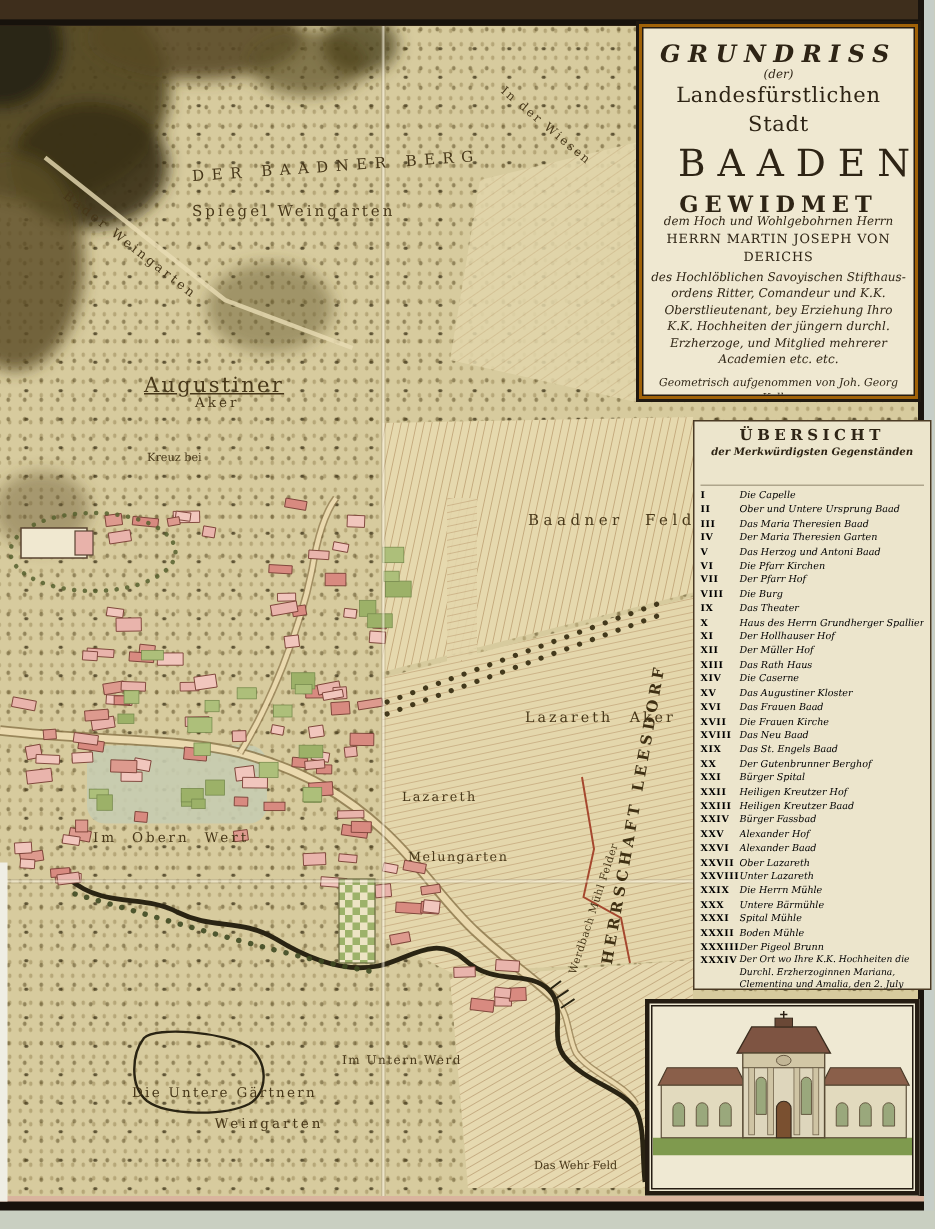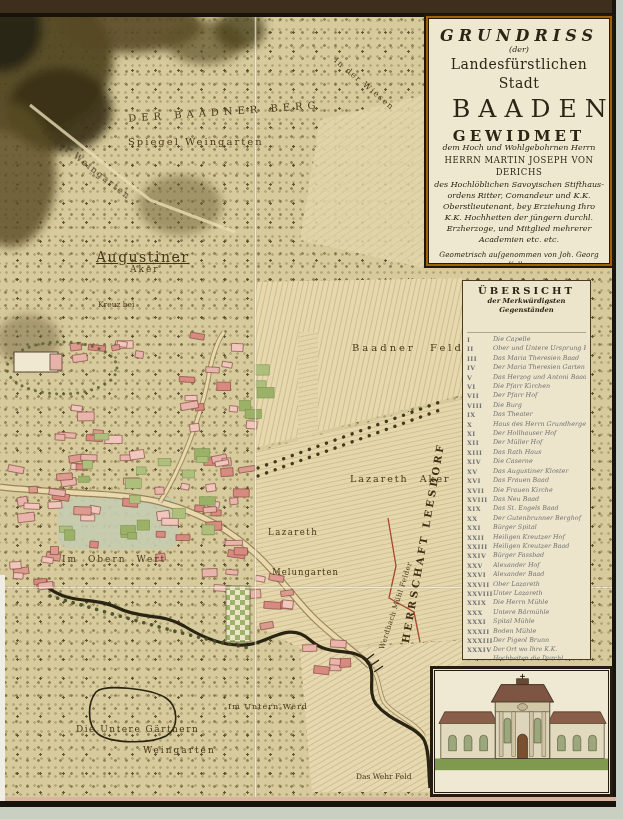--- a/index.html
+++ b/index.html
@@ -39,27 +39,27 @@
   .c-t1{font-size:16px;line-height:18px;font-weight:bold;font-style:italic;letter-spacing:5px;margin-top:4px;}
   .c-t2{font-size:8px;line-height:10px;font-style:italic;}
   .c-t3{font-size:14px;line-height:19px;font-weight:normal;letter-spacing:0.5px;}
   .c-t4{font-size:25px;line-height:30px;font-weight:normal;letter-spacing:8px;margin-top:1px;margin-left:20px;}
   .c-gw{font-size:15px;line-height:12px;font-weight:bold;letter-spacing:4px;margin-top:6px;}
   .c-sub{font-size:8px;line-height:11px;font-style:italic;}
   .c-ded{font-size:8.5px;line-height:12px;font-weight:normal;letter-spacing:0.6px;margin-top:1px;}
   .c-lines{font-size:8px;line-height:11px;font-style:italic;margin-top:1px;}
   .c-surv{font-size:7.3px;line-height:9.5px;font-style:italic;margin-top:5px;}
   
-  .legend{position:absolute;left:462px;top:280px;width:129px;height:380px;z-index:50;
+  .legend{position:absolute;left:462px;top:280px;width:159px;height:380px;z-index:50;
     background:#ece5cc;border:1px solid #4a3a24;box-sizing:border-box;padding:3px 4px 2px 4px;
     overflow:hidden;color:#3227154;}
   .lg-title{font-size:10px;line-height:13px;font-weight:bold;letter-spacing:3px;text-align:center;color:#2e2415;}
   .lg-sub{font-size:6.8px;line-height:9px;font-weight:bold;font-style:italic;text-align:center;color:#2e2415;
     border-bottom:1px solid rgba(60,45,20,.35);padding-bottom:17px;margin-bottom:2px;}
-  .lg-row{display:grid;grid-template-columns:26px 1fr;align-items:start;line-height:9.4px;color:#737373;}
+  .lg-row{display:grid;grid-template-columns:26px 1fr;align-items:start;line-height:9.4px;color:#000000;}
   .lg-rom{font-size:6.3px;font-weight:bold;letter-spacing:0.4px;}
   .lg-name{font-size:6.4px;font-style:italic;white-space:nowrap;overflow:hidden;}
   .lg-name.wrap{white-space:normal;line-height:8.2px;font-size:6.1px;}
   
   .inset{position:absolute;left:430px;top:666px;width:183px;height:131px;z-index:50;
     background:#efe9d3;border:3px solid #241c12;box-sizing:border-box;}
   .inset-inner{position:absolute;inset:1px;border:1px solid #241c12;background:#efe9d3;overflow:hidden;}
   .inset-title{font-size:11px;line-height:15px;font-style:italic;text-align:center;color:#46351b;margin-top:2px;
     letter-spacing:1px;}
   .inset-svg{display:block;margin:0 auto;}
@@ -292,21 +292,21 @@
   <span class="mlabel" style="left:46px;top:126px;font-size:8.5px;letter-spacing:2px;transform:rotate(38deg);transform-origin:left top;">Bader Weingarten</span>
   <span class="mlabel" style="left:338px;top:56px;font-size:8px;letter-spacing:1.5px;transform:rotate(40deg);transform-origin:left top;">In der Wiesen</span>
   <span class="mlabel" style="left:96px;top:249px;font-size:14px;letter-spacing:1.5px;text-decoration:underline;">Augustiner</span>
   <span class="mlabel" style="left:103px;top:264px;font-size:9px;letter-spacing:2px;margin-left:27px;">Aker</span>
   <span class="mlabel" style="left:98px;top:300px;font-size:7.5px;">Kreuz bei</span>
   <span class="mlabel" style="left:352px;top:342px;font-size:10px;letter-spacing:3px;word-spacing:8px;">Baadner Feld</span>
   <span class="mlabel" style="left:350px;top:473px;font-size:9.5px;letter-spacing:2px;word-spacing:6px;">Lazareth Aker</span>
   <span class="mlabel" style="left:268px;top:527px;font-size:8.5px;letter-spacing:1.5px;">Lazareth</span>
   <span class="mlabel" style="left:272px;top:567px;font-size:8.5px;letter-spacing:1px;">Melungarten</span>
   <span class="mlabel" style="left:62px;top:554px;font-size:9px;letter-spacing:2px;word-spacing:5px;">Im Obern Wert</span>
-  <span class="mlabel" style="left:76px;top:724px;font-size:9px;letter-spacing:1.5px;">Die Untere Gärtnern</span>
+  <span class="mlabel" style="left:88px;top:724px;font-size:9px;letter-spacing:1.5px;">Die Untere Gärtnern</span>
   <span class="mlabel" style="left:100px;top:745px;font-size:9px;letter-spacing:2px;margin-left:43px;">Weingarten</span>
   <span class="mlabel" style="left:228px;top:702px;font-size:8px;letter-spacing:1px;">Im Untern Werd</span>
   <span class="mlabel" style="left:356px;top:772px;font-size:7.5px;">Das Wehr Feld</span>
   <span class="mlabel" style="left:378px;top:648px;font-size:7px;letter-spacing:0.5px;transform:rotate(-72deg);transform-origin:left top;">Werdbach Mühl Felder</span>
   <span class="mlabel" style="left:400px;top:642px;font-size:10px;font-weight:bold;letter-spacing:3px;color:#3f3014;transform:rotate(-80deg);transform-origin:left top;">HERRSCHAFT LEESDORF</span>
 
   <div class="top-band"></div>
   <div class="top-border"></div>
   <div class="right-border"></div>
   <div class="bottom-pink"></div>

